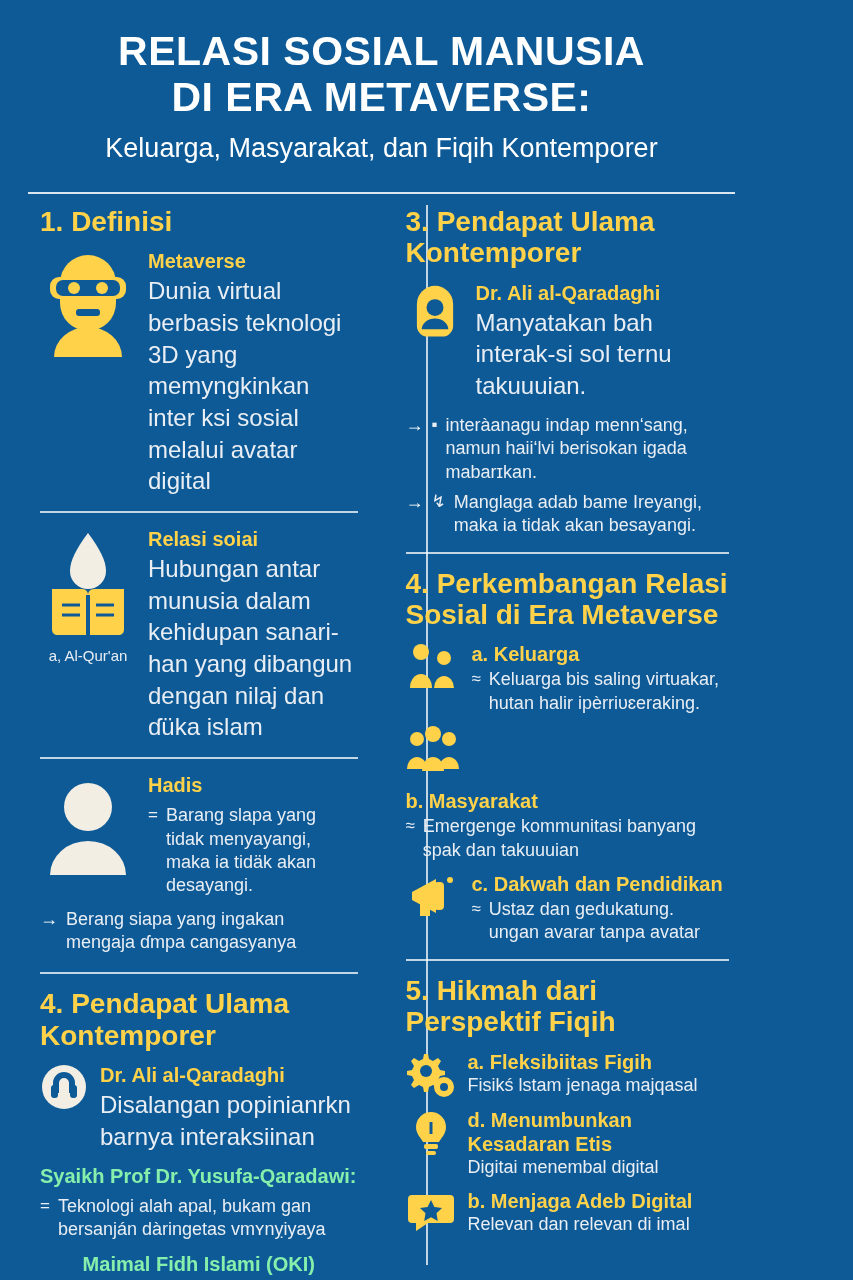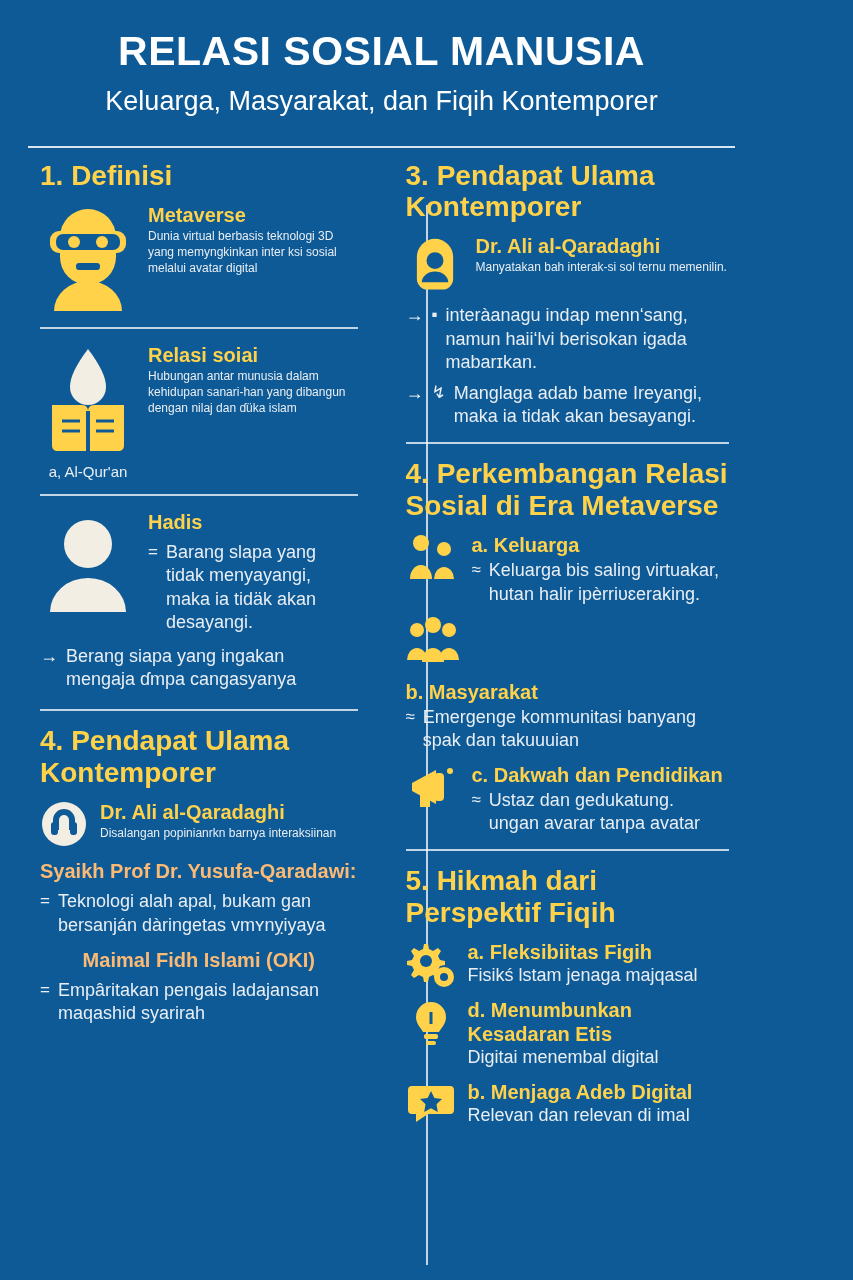--- a/index.html
+++ b/index.html
@@ -85,41 +85,41 @@
   .entry .body { flex: 1 1 auto; }
   .entry-title {
     color: #ffd24a;
     font-size: 20px;
     font-weight: bold;
     margin-bottom: 2px;
     line-height: 1.2;
   }
   .entry-text {
     color: #e9eef4;
-    font-size: 12px;
+    font-size: 24px;
     line-height: 1.32;
   }
   .sub-cap {
     color: #e9eef4;
     font-size: 15px;
     text-align: center;
     margin-top: 2px;
   }
   .bullet {
     display: flex;
     gap: 8px;
     color: #e9eef4;
     font-size: 18px;
     line-height: 1.3;
     margin-top: 7px;
   }
   .bullet .mark { color: #e9eef4; flex: 0 0 auto; font-size: 17px; }
   .bullet .arrow { color: #ffffff; flex: 0 0 auto; font-size: 18px; }
   .sub-head {
-    color: #fdba74;
+    color: #86efac;
     font-size: 20px;
     font-weight: bold;
     margin-top: 12px;
     margin-bottom: 2px;
   }
   .plain {
     color: #e9eef4;
     font-size: 18px;
     line-height: 1.32;
   }
@@ -133,20 +133,21 @@
   svg { display: block; }
 </style>
 </head>
 <body>
 
 <div class="page">
 
   <div class="header">
     <h1>
       <span>RELASI SOSIAL MANUSIA</span><br>
+      <span>DI ERA METAVERSE:</span>
     </h1>
     <h2>Keluarga, Masyarakat, dan Fiqih Kontemporer</h2>
   </div>
   <div class="header-rule"></div>
 
   <div class="v-divider"></div>
 
   <div class="columns">
 
     <div class="col col-left">
@@ -253,21 +254,21 @@
       <div class="entry">
         <div class="icon">
           <svg width="58" height="58" viewBox="0 0 48 48">
             <path d="M24 4 a15 15 0 0 1 15 15 v18 a9 9 0 0 1 -9 9 h-12 a9 9 0 0 1 -9 -9 v-18 a15 15 0 0 1 15 -15z" fill="#ffd24a"></path>
             <circle cx="24" cy="22" r="7" fill="#0d5a96"></circle>
             <path d="M13 40 a11 9 0 0 1 22 0 z" fill="#0d5a96"></path>
           </svg>
         </div>
         <div class="body">
           <div class="entry-title">Dr. Ali al-Qaradaghi</div>
-          <div class="entry-text">Manyatakan bah interak-si sol ternu memenilin.</div>
+          <div class="entry-text">Manyatakan bah interak-si sol ternu takuuuian.</div>
         </div>
       </div>
 
       <div class="bullet" style="margin-top:12px;">
         <span class="arrow">→</span>
         <span class="mark">▪</span>
         <span>interàanagu indap mennʻsang, namun haiiʻlvi berisokan igada mabarɪkan.</span>
       </div>
       <div class="bullet">
         <span class="arrow">→</span>

